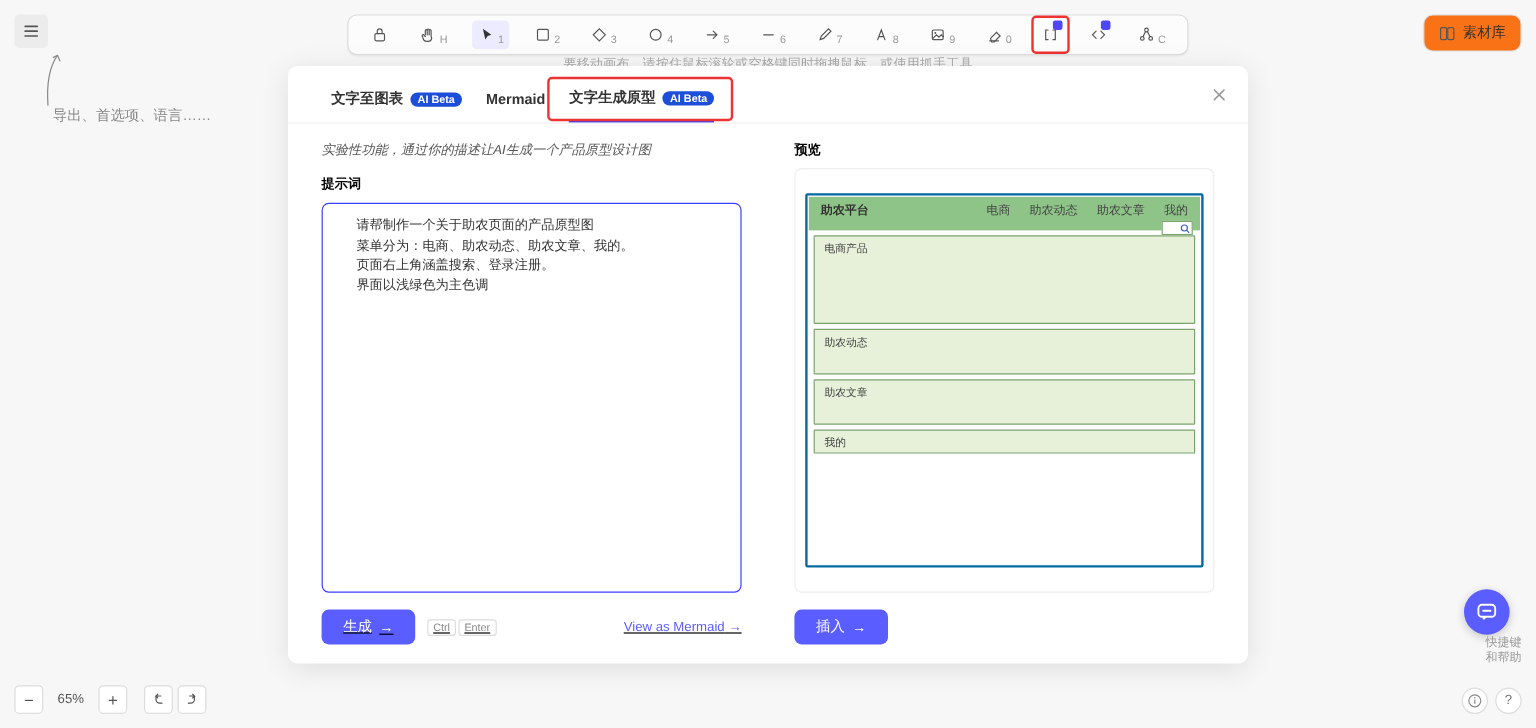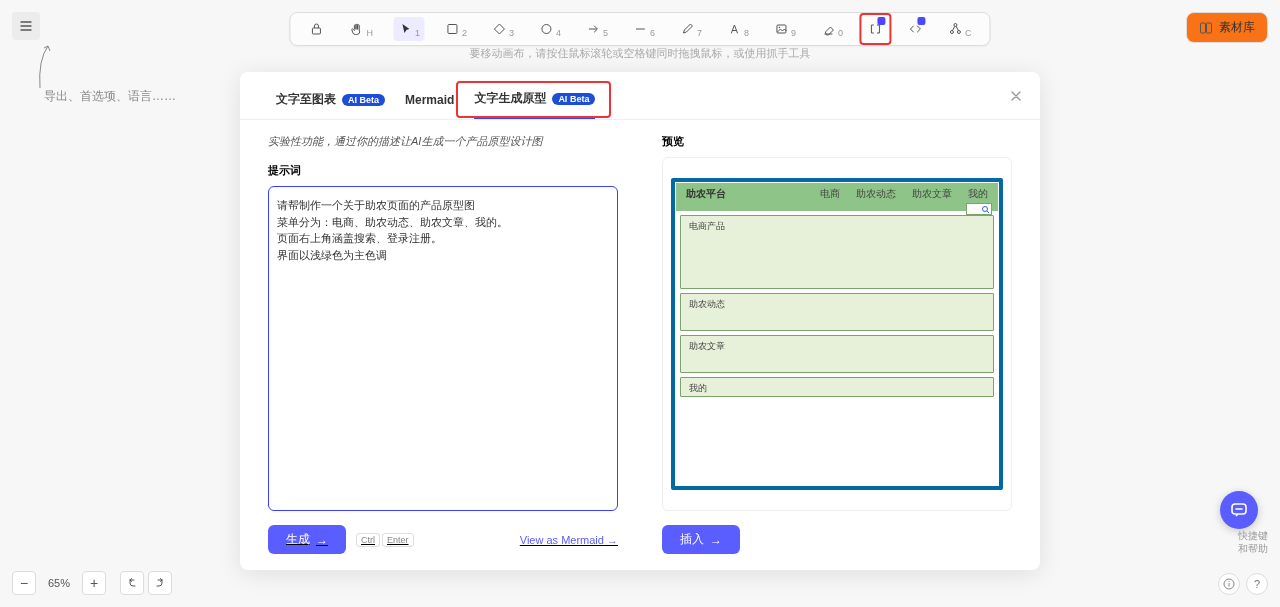--- a/index.html
+++ b/index.html
@@ -17,42 +17,42 @@
 .tb-icon { width: 16px; height: 16px; display: flex; align-items: center; justify-content: center; color: #444; }
 .tb-sub { font-size: 9px; color: #999; transform: translateY(4px); }
 .tb-hl { position: relative; }
 .tb-hl::after { content: ""; position: absolute; top: -4px; left: -4px; right: -4px; bottom: -4px; border: 2px solid #e33; border-radius: 4px; pointer-events: none; }
 .ai-dot { position: absolute; top: -4px; right: -2px; width: 8px; height: 8px; background: #4d48ff; border-radius: 2px; }
 
 .material-btn { position: absolute; top: 12px; right: 12px; display: flex; align-items: center; gap: 6px; padding: 6px 12px; border: 1px solid #ddd; border-radius: 8px; background: #f97316; font-size: 12px; color: #333; }
 
 .hint-bg { position: absolute; top: 46px; left: 50%; transform: translateX(-50%); font-size: 11px; color: #aaa; }
 
-.modal { position: absolute; top: 72px; left: 240px; width: 800px; height: 498px; background: #fff; border-radius: 8px; box-shadow: 0 4px 24px rgba(0,0,0,0.1); display: flex; flex-direction: column; }
+.modal { position: absolute; top: 55px; left: 240px; width: 800px; height: 498px; background: #fff; border-radius: 8px; box-shadow: 0 4px 24px rgba(0,0,0,0.1); display: flex; flex-direction: column; }
 .modal-close { position: absolute; top: 12px; right: 12px; width: 24px; height: 24px; color: #999; display:flex; align-items:center; justify-content:center; cursor:pointer; }
 .tabs { display: flex; gap: 20px; padding: 18px 36px 0; border-bottom: 1px solid #eee; font-size: 12px; }
 .tab { display: flex; align-items: center; gap: 6px; padding-bottom: 10px; color: #333; cursor: pointer; font-weight: 600; }
 .tab.active { border-bottom: 2px solid #3a40ff; }
 .tab.hl { position: relative; }
 .tab.hl::after { content:""; position:absolute; top:-9px; left:-18px; right:-16px; bottom:-1px; border:2px solid #e33; border-radius:4px; pointer-events:none; }
 .badge { background: #1d4ed8; color: #fff; font-size: 9px; padding: 1px 6px; border-radius: 8px; font-weight: 700; }
 
 .modal-body { display: flex; flex: 1; padding: 14px 28px 16px; gap: 44px; overflow: hidden; }
 .col { flex: 1; display: flex; flex-direction: column; min-width: 0; }
 .desc { font-size: 11px; color: #555; font-style: italic; margin-bottom: 14px; }
 .lbl { font-size: 11px; font-weight: 600; margin-bottom: 8px; }
-.prompt-box { flex: 1; border: 1px solid #3a40ff; border-radius: 6px; padding: 10px 8px; font-size: 11px; color: #333; line-height: 1.5; white-space: pre-wrap; resize: none; outline: none; font-family: inherit; }
+.prompt-box { flex: 1; border: 1px solid #3a40ff; border-radius: 6px; padding: 10px 28px; font-size: 11px; color: #333; line-height: 1.5; white-space: pre-wrap; resize: none; outline: none; font-family: inherit; }
 .actions { display: flex; align-items: center; gap: 10px; margin-top: 14px; text-decoration: underline; }
 .btn-primary { background: #5a5dff; color: #fff; font-size: 12px; padding: 6px 18px; border-radius: 6px; border: none; cursor: pointer; display: flex; align-items: center; gap: 6px; }
 .kbd-tag { display: inline-flex; gap: 2px; }
 .kbd-tag span { border: 1px solid #ddd; border-radius: 3px; font-size: 9px; padding: 1px 4px; color: #888; }
 .link-right { margin-left: auto; color: #5a5dff; font-size: 11px; cursor: pointer; }
 
 .preview-area { flex: 1; border: 1px solid #eee; border-radius: 6px; padding: 20px 8px; display: flex; flex-direction: column; overflow: hidden; }
-.mock-window { border: 4px solid #0369a1; border-radius: 2px; display: flex; flex-direction: column; font-size: 10px; background: #fff; flex: 1; padding: 1px; gap: 4px; }
+.mock-window { border: 2px solid #0369a1; border-radius: 2px; display: flex; flex-direction: column; font-size: 10px; background: #fff; flex: 1; padding: 1px; gap: 4px; }
 .mock-top { background: #8fc488; display: flex; align-items: center; padding: 4px 10px 10px; gap: 20px; color: #333; position: relative; }
 .mock-title { font-weight: 600; }
 .mock-nav { display: flex; gap: 16px; margin-left: auto; font-size: 10px; color: #444; }
 .mock-search { position: absolute; bottom: -4px; right: 6px; width: 26px; height: 12px; background: #fff; border: 1px solid #7aa36e; }
 .mock-sec { margin: 0 4px; border: 1px solid #7aa36e; background: #e7f0d9; padding: 4px 8px; font-size: 9px; color: #444; border-radius: 1px; }
 .sec-lg { height: 74px; }
 .sec-md { height: 38px; }
 .sec-sm { height: 20px; }
 
 .preview-actions { display: flex; margin-top: 14px; }

